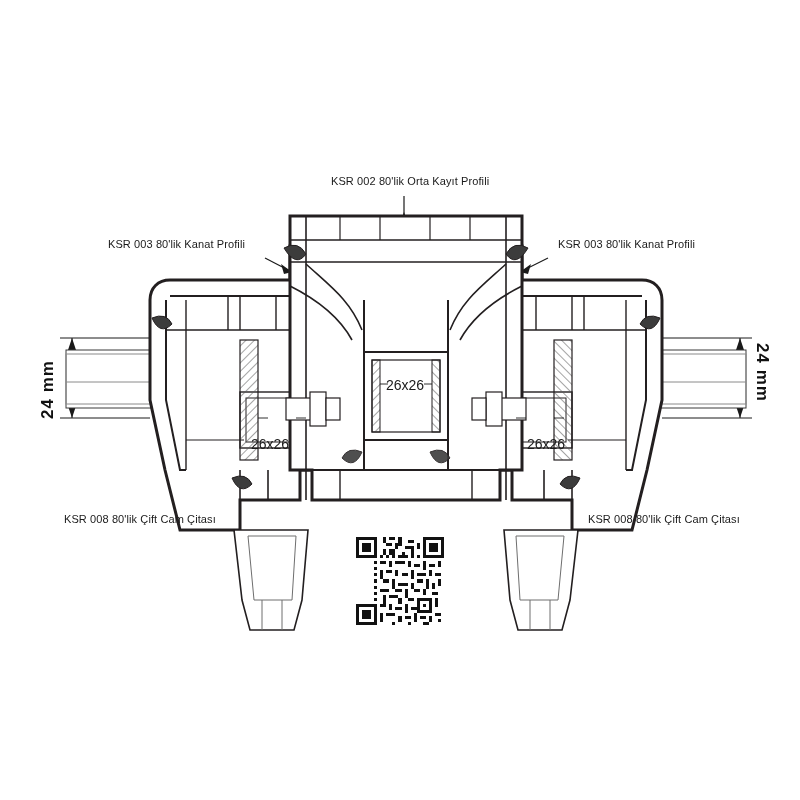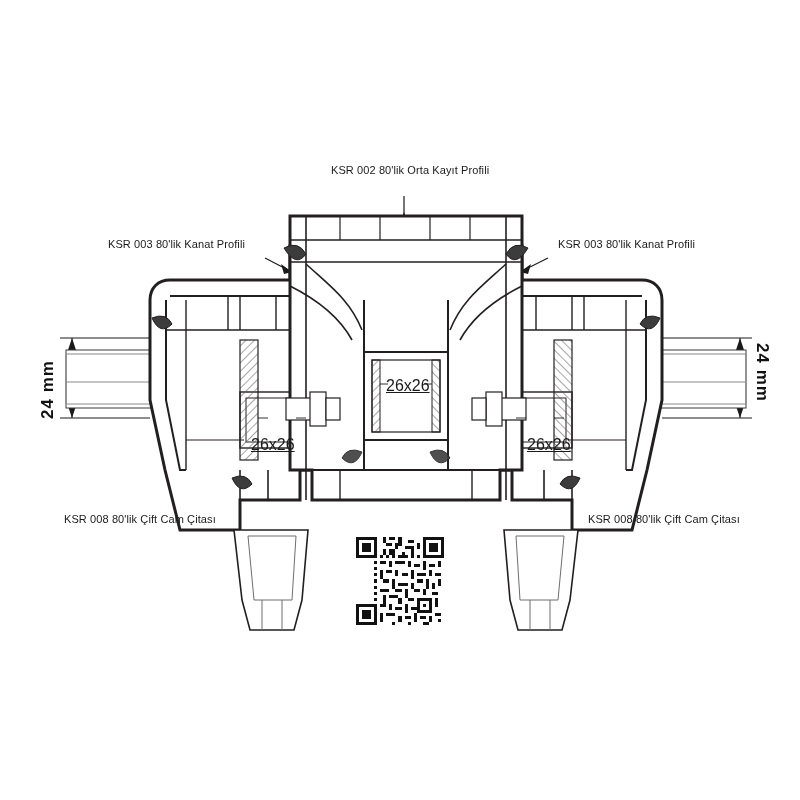--- a/index.html
+++ b/index.html
@@ -36,24 +36,23 @@
     writing-mode: vertical-rl;
     transform: rotate(180deg);
     white-space: nowrap;
   }
   .dim-vertical.right {
     writing-mode: vertical-rl;
     transform: none;
   }
   .small-dim {
     position: absolute;
-    font-size: 16px;
+    font-size: 14px;
     color: #1a1a1a;
     white-space: nowrap;
-    text-decoration: underline;
   }
   .qr {
     position: absolute;
     image-rendering: pixelated;
   }
   svg { display: block; }
 </style>
 </head>
 <body>
 
@@ -274,21 +273,21 @@
     <g stroke="#1a1a1a" fill="none" stroke-width="0.9">
       <line x1="258" y1="418" x2="268" y2="418"></line>
       <line x1="296" y1="418" x2="306" y2="418"></line>
     </g>
     <g stroke="#1a1a1a" fill="none" stroke-width="0.9">
       <line x1="516" y1="418" x2="526" y2="418"></line>
       <line x1="554" y1="418" x2="564" y2="418"></line>
     </g>
   </svg>
 
-  <div class="label" style="left:331px; top:164px;">KSR 002 80'lik Orta Kayıt Profili</div>
+  <div class="label" style="left:331px; top:175px;">KSR 002 80'lik Orta Kayıt Profili</div>
 
   <div class="label" style="left:108px; top:238px;">KSR 003 80'lik Kanat Profili</div>
 
   <div class="label" style="left:558px; top:238px;">KSR 003 80'lik Kanat Profili</div>
 
   <div class="label" style="left:64px; top:513px;">KSR 008 80'lik Çift Cam Çitası</div>
 
   <div class="label" style="left:588px; top:513px;">KSR 008 80'lik Çift Cam Çitası</div>
 
   <div class="dim-vertical" style="left:38px; top:343px; height:76px;">24 mm</div>

